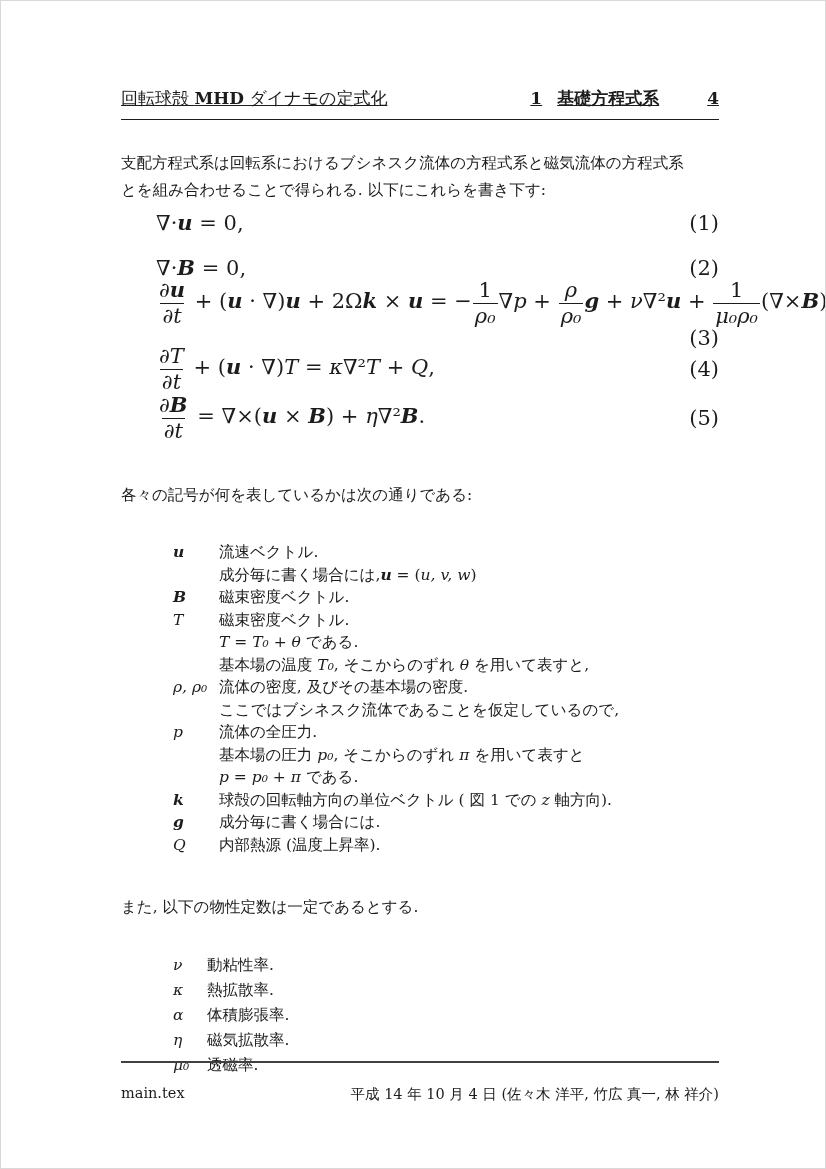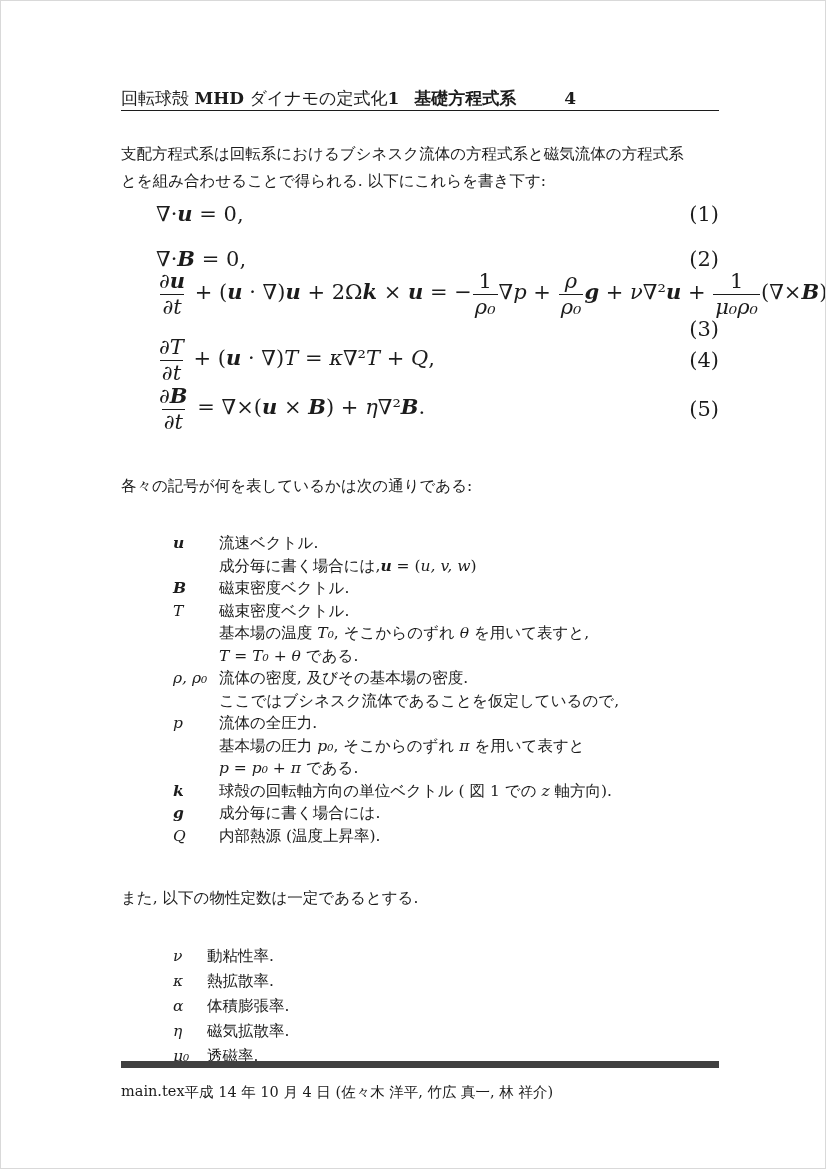--- a/index.html
+++ b/index.html
@@ -10,22 +10,22 @@
     color:#1c1c1c;
     font-family:"DejaVu Serif","Liberation Serif",serif;
     box-sizing:border-box;
     border:1px solid #d9d9d9;
     overflow:hidden;
   }
   .content { padding:86px 106px 0 120px; }
 
   
   .page-header {
-    display:flex; align-items:baseline;
-    font-size:17px; border-bottom:1px solid #1c1c1c;
+    display:flex; justify-content:space-between; align-items:baseline;
+    font-size:17px; padding-bottom:9px; border-bottom:1px solid #1c1c1c;text-decoration:underline;
   }
   .hb { font-weight:bold; }
   .hsec { margin-left:15px; font-weight:600; }
   .pageno { margin-left:48px; }
 
   
   .para { font-size:15.5px; line-height:27px; margin:30px 0 0 0; }
 
   
   .mr  { font-style:normal; }
@@ -59,22 +59,22 @@
   .desc-col { flex:1; }
 
   
   .const-list { margin:32px 0 0 52px; font-size:15.5px; line-height:25px; }
   .const-row { display:flex; }
   .const-sym { width:34px; flex-shrink:0; }
 
   
   .page-footer {
     position:absolute; left:120px; right:106px; top:1060px;
-    border-top:7px solid #404040; padding-top:15px;
-    display:flex; justify-content:flex-start;
+    border-top:2px solid #404040; padding-top:22px;
+    display:flex; justify-content:space-between;
     font-size:14.5px;
   }
 </style>
 </head>
 <body>
 
 <div class="page">
   <div class="content">
 
     <header class="page-header">
@@ -147,22 +147,22 @@
         <div class="sym-col mbi">B</div>
         <div class="desc-col">
           <div><span class="jp">磁束密度ベクトル.</span></div>
         </div>
       </div>
 
       <div class="sym-row">
         <div class="sym-col mi">T</div>
         <div class="desc-col">
           <div><span class="jp">磁束密度ベクトル.</span></div>
+          <div><span class="mi">T</span><span class="mr"> = </span><span class="mi">T₀</span><span class="mr"> + </span><span class="mi">θ</span><span class="jp"> である.</span></div>
           <div><span class="jp">基本場の温度 </span><span class="mi">T₀</span><span class="jp">, そこからのずれ </span><span class="mi">θ</span><span class="jp"> を用いて表すと,</span></div>
-          <div><span class="mi">T</span><span class="mr"> = </span><span class="mi">T₀</span><span class="mr"> + </span><span class="mi">θ</span><span class="jp"> である.</span></div>
         </div>
       </div>
 
       <div class="sym-row">
         <div class="sym-col mi">ρ, ρ₀</div>
         <div class="desc-col">
           <div><span class="jp">流体の密度, 及びその基本場の密度.</span></div>
           <div><span class="jp">ここではブシネスク流体であることを仮定しているので,</span></div>
         </div>
       </div>

